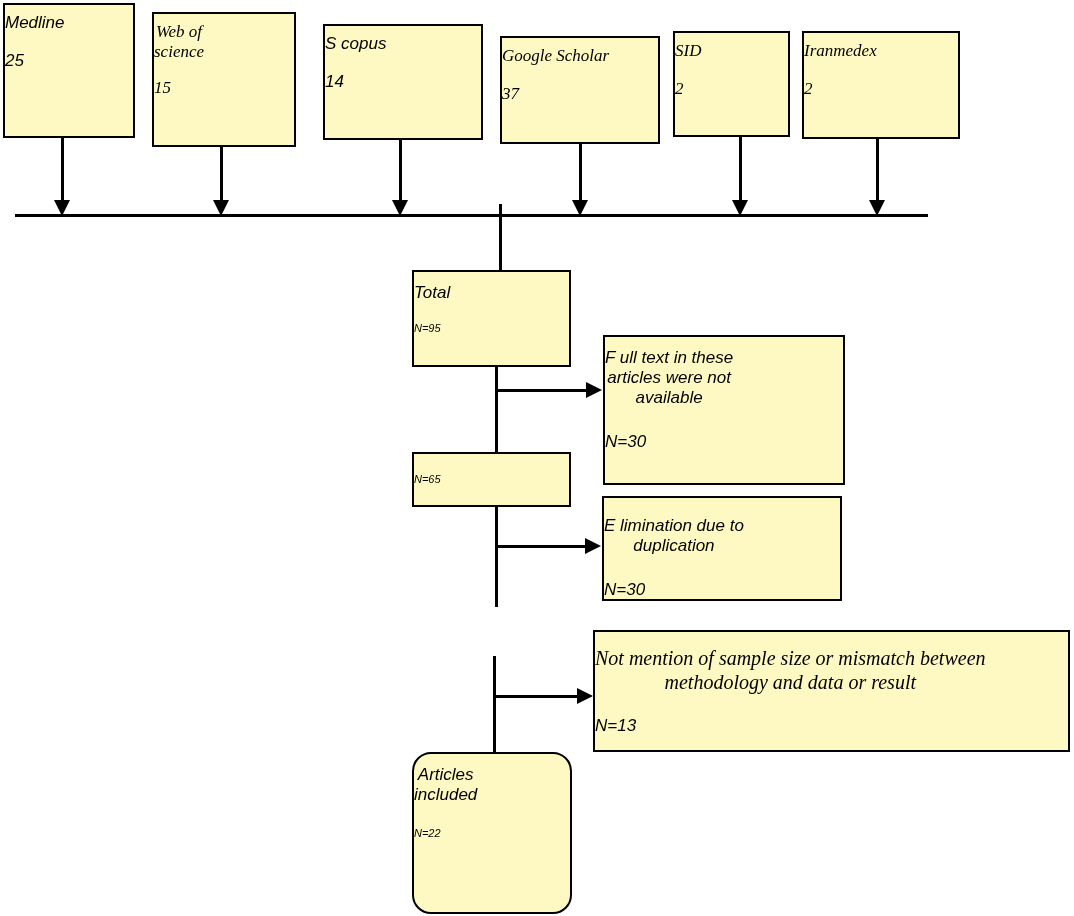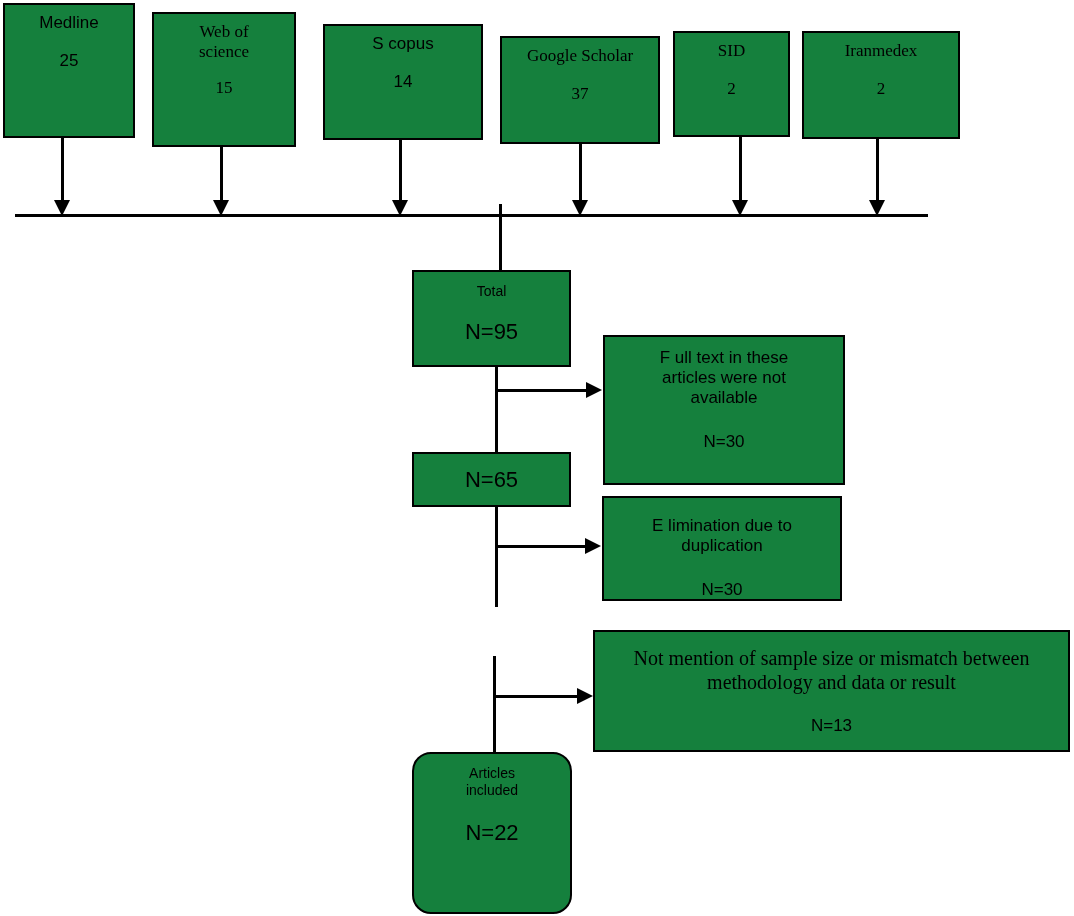--- a/index.html
+++ b/index.html
@@ -13,40 +13,41 @@
     height: 916px;
     background: #ffffff;
     overflow: hidden;
     font-family: "Liberation Sans", sans-serif;
     color: #000000;
   }
   .box {
     position: absolute;
     box-sizing: border-box;
     border: 2px solid #000000;
-    background: #15803d;
+    background: #fef9c3;
     display: flex;
     flex-direction: column;
-    align-items: center;
+    align-items: flex-start;
     z-index: 3;
+    font-style: italic;
   }
   .box .line {
     text-align: center;
     line-height: 1.18;
     white-space: pre-line;
   }
   .sans { font-family: "Liberation Sans", sans-serif; }
   .serif { font-family: "Liberation Serif", serif; }
 
   
   .src-title { font-size: 17px; }
   .src-count { font-size: 17px; }
 
-  .mid-title { font-size: 14px; }
-  .mid-count { font-size: 22px; }
+  .mid-title { font-size: 17px; }
+  .mid-count { font-size: 11px; }
 
   .side-text { font-size: 17px; }
   .side-count { font-size: 17px; }
 
   .big-side-text { font-size: 20px; }
   .big-side-count { font-size: 17px; }
 
   
   .vline {
     position: absolute;

